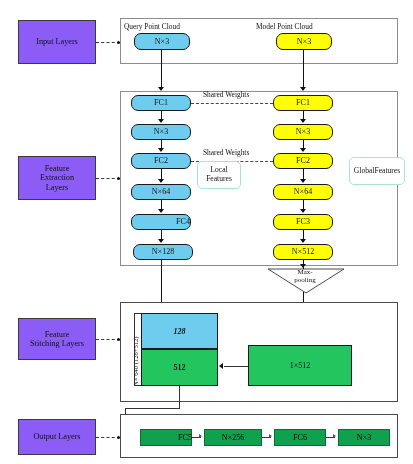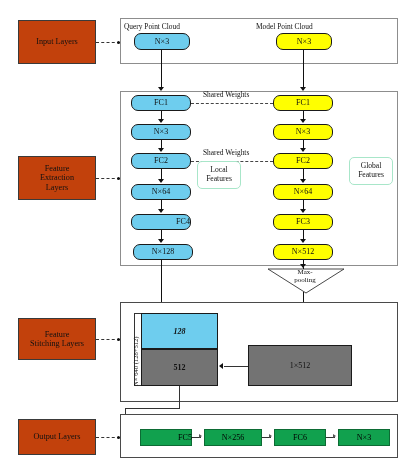--- a/index.html
+++ b/index.html
@@ -8,21 +8,21 @@
     font-family:"Liberation Serif", serif;
     color:#111;
   }
   .stage{position:absolute;left:0;top:0;width:413px;height:464px;}
 
   
   .abs{position:absolute;box-sizing:border-box;}
 
   
   .labelbox{
-    border:1px solid #3a3a3a;background:#c2410c;
+    border:1px solid #3a3a3a;background:#8b5cf6;
     display:flex;align-items:center;justify-content:center;
     text-align:center;line-height:1.15;
     font-size:8.2px;color:#111;
   }
 
   
   .panel{border:1px solid #8d8d8d;background:#fff;}
   .panel-dark{border:1px solid #4a4a4a;background:#fff;}
 
   
@@ -34,21 +34,21 @@
   .pill.blue{background:#6ecdee;}
   .pill.yellow{background:#ffff00;}
 
   
   .rect{
     border:1px solid #1a1a1a;
     display:flex;align-items:center;justify-content:center;
     font-size:8px;font-weight:bold;
   }
   .rect.blue{background:#6ecdee;}
-  .rect.yellow{background:#737373;}
+  .rect.yellow{background:#22c55e;}
   .rect.green{background:#11a14e;border:1px solid #0c6b34;}
   .rect.green span{color:#000;font-weight:normal;font-size:8px;}
 
   
   .callout{
     border:1px solid #a8e6c9;border-radius:5px;background:#fff;
     display:flex;align-items:center;justify-content:center;
     text-align:center;font-size:7.6px;line-height:1.15;
   }
 
@@ -223,21 +223,21 @@
   <div class="cap" style="left:203px;top:90px;">Shared Weights</div>
 
   <div class="sw-dash" style="left:191px;top:161px;width:82px;"></div>
   <div class="cap" style="left:203px;top:148px;">Shared Weights</div>
 
   <div class="abs callout" style="left:197px;top:161px;width:44px;height:28px;flex-direction:column;">
     <span>Local</span>
     <span>Features</span>
   </div>
 
-  <div class="abs callout" style="left:349px;top:157px;width:44px;height:28px;flex-direction:column;">
+  <div class="abs callout" style="left:349px;top:157px;width:56px;height:28px;flex-direction:row;">
     <span>Global</span>
     <span>Features</span>
   </div>
 
   <div class="vline" style="left:303px;top:260px;height:9px;"></div>
   <div class="arrow-d" style="left:300px;top:264px;"></div>
 
   <div class="cap" style="left:287px;top:269px;font-size:7px;text-align:center;width:36px;white-space:normal;line-height:1.1;">
     <span>Max-</span><br>
     <span>pooling</span>

